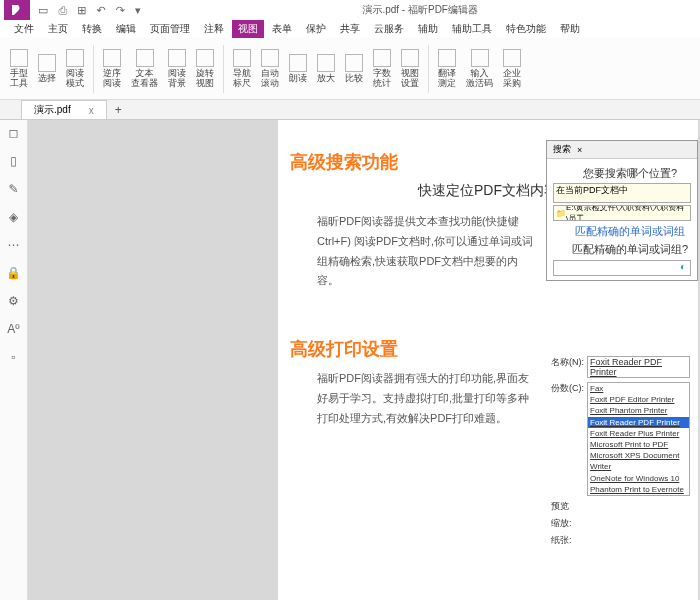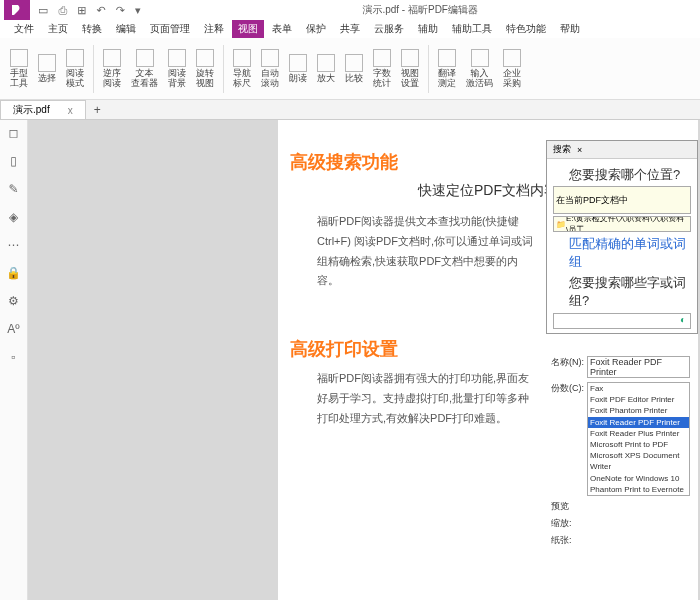--- a/index.html
+++ b/index.html
@@ -10,47 +10,47 @@
 .titlebar-icons { display: flex; gap: 10px; color: #666; font-size: 11px; }
 .titlebar-title { flex: 1; text-align: center; color: #555; font-size: 10px; }
 .menubar { height: 18px; background: #fff; display: flex; align-items: center; padding-left: 8px; gap: 2px; font-size: 10px; }
 .menu-item { padding: 2px 6px; color: #333; cursor: pointer; }
 .menu-item.active { background: #a1258f; color: #fff; }
 .ribbon { height: 62px; background: #fcfcfc; border-bottom: 1px solid #ddd; display: flex; align-items: center; padding: 4px 6px; gap: 2px; }
 .ribbon-group { display: flex; flex-direction: column; align-items: center; padding: 2px 4px; gap: 2px; }
 .ribbon-icon { width: 18px; height: 18px; border: 1px solid #888; opacity: 0.6; }
 .ribbon-label { font-size: 9px; color: #444; line-height: 1.1; text-align: center; white-space: nowrap; }
 .ribbon-sep { width: 1px; height: 48px; background: #ddd; margin: 0 3px; }
-.tabbar { height: 20px; background: #f3f3f3; border-bottom: 1px solid #ccc; display: flex; align-items: center; padding-left: 0; font-size: 10px; }
+.tabbar { height: 20px; background: #f3f3f3; border-bottom: 1px solid #ccc; display: flex; align-items: center; padding-left: 21px; font-size: 10px; }
 .tab { padding: 2px 12px; background: #fff; border: 1px solid #ccc; border-bottom: none; display: flex; align-items: center; gap: 18px; }
 .tab-close { color: #888; cursor: pointer; }
 .tab-add { margin-left: 8px; color: #555; cursor: pointer; font-size: 12px; }
 .workspace { display: flex; height: 480px; }
 .sidebar { width: 28px; background: #fafafa; border-right: 1px solid #e0e0e0; display: flex; flex-direction: column; align-items: center; padding-top: 6px; gap: 14px; }
 .side-icon { width: 14px; height: 14px; color: #666; font-size: 12px; display: flex; align-items: center; justify-content: center; cursor: pointer; }
 .canvas { flex: 1; background: #d8d8d8; position: relative; }
 .page { position: absolute; left: 250px; top: 0; width: 420px; height: 480px; background: #fff; padding: 30px 12px 12px 12px; }
 .section-title { color: #ff7a1a; font-size: 18px; font-weight: bold; margin-bottom: 8px; }
 .section-sub { color: #333; font-size: 14px; margin-bottom: 12px; text-align: center; }
 .section-body { color: #555; font-size: 11px; line-height: 1.8; width: 220px; margin-left: 27px; }
 .panel { position: absolute; right: 0; background: #fff; border: 1px solid #999; font-size: 9px; }
 .panel-search { top: 20px; width: 152px; }
 .panel-header { background: #f0f0f0; padding: 2px 6px; display: flex; align-items: center; gap: 6px; border-bottom: 1px solid #ccc; }
 .panel-body { padding: 4px 6px; }
-.panel-label { font-size: 13px; color: #333; margin: 3px 0 2px 16px; }
-.panel-select { width: 100%; height: 28px; border: 1px solid #aaa; background: #fdfde8; font-size: 9px; padding: 0 2px; display: flex; align-items: center; }
+.panel-label { font-size: 11px; color: #333; margin: 3px 0 2px 16px; text-align: center; }
+.panel-select { width: 100%; height: 20px; border: 1px solid #aaa; background: #fdfde8; font-size: 9px; padding: 0 2px; display: flex; align-items: flex-start; }
 .panel-path { width: 100%; height: 16px; border: 1px solid #aaa; background: #fdfde8; font-size: 8px; padding: 0 2px; display: flex; align-items: center; overflow: hidden; margin-top: 2px; }
 .panel-input { width: 100%; height: 16px; border: 1px solid #aaa; margin-top: 3px; display: flex; }
 .panel-input input { flex: 1; border: none; font-size: 9px; padding: 0 2px; }
 .panel-input .go { width: 14px; text-align: center; color: #2a7; font-size: 10px; }
 .panel-print { top: 230px; width: 155px; }
 .panel-print-header { background: #4a4a4a; color: #fff; padding: 3px 6px; font-size: 10px; }
 .print-row { display: flex; padding: 2px 4px; font-size: 9px; align-items: flex-start; }
 .print-row-label { width: 36px; color: #333; }
-.print-row-val { flex: 1; color: #333; }
+.print-row-val { flex: 1; color: #333; text-decoration: underline; }
 .print-list { border: 1px solid #aaa; font-size: 8px; line-height: 1.4; }
 .print-list div { padding: 0 2px; }
 .print-list .sel { background: #2a6ad4; color: #fff; }
 .section2 { margin-top: 46px; }
 </style>
 </head>
 <body>
 
 <div class="titlebar">
   <div class="titlebar-left">
@@ -195,21 +195,21 @@
           <span>搜索</span>
           <span>×</span>
         </div>
         <div class="panel-body">
           <div class="panel-label">您要搜索哪个位置?</div>
           <div class="panel-select">
               <span>在当前PDF文档中</span>
             </div>
           <div class="panel-path">📁 <span>E:\黄宗检文件\入职资料\入职资料\员工...</span></div>
           <div class="panel-label" style="color:#2a6ad4">匹配精确的单词或词组</div>
-          <div class="panel-label">您要搜索哪些字或词组?</div>
+          <div class="panel-label">匹配精确的单词或词组?</div>
           <div class="panel-input">
             <input style="">
             <span class="go">◐</span>
           </div>
         </div>
       </div>
 
       <div class="section2">
         <div class="section-title">高级打印设置</div>
         <div class="section-body">福昕PDF阅读器拥有强大的打印功能,界面友好易于学习。支持虚拟打印,批量打印等多种打印处理方式,有效解决PDF打印难题。</div>

